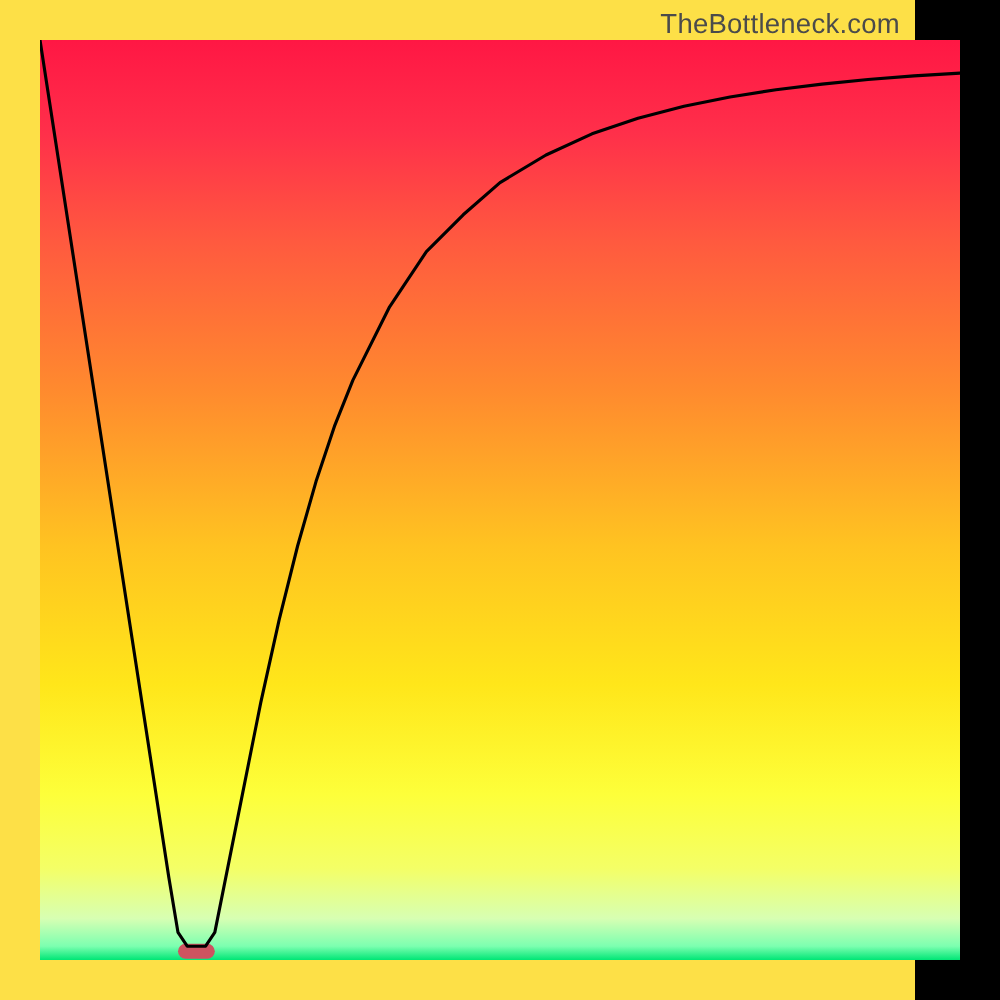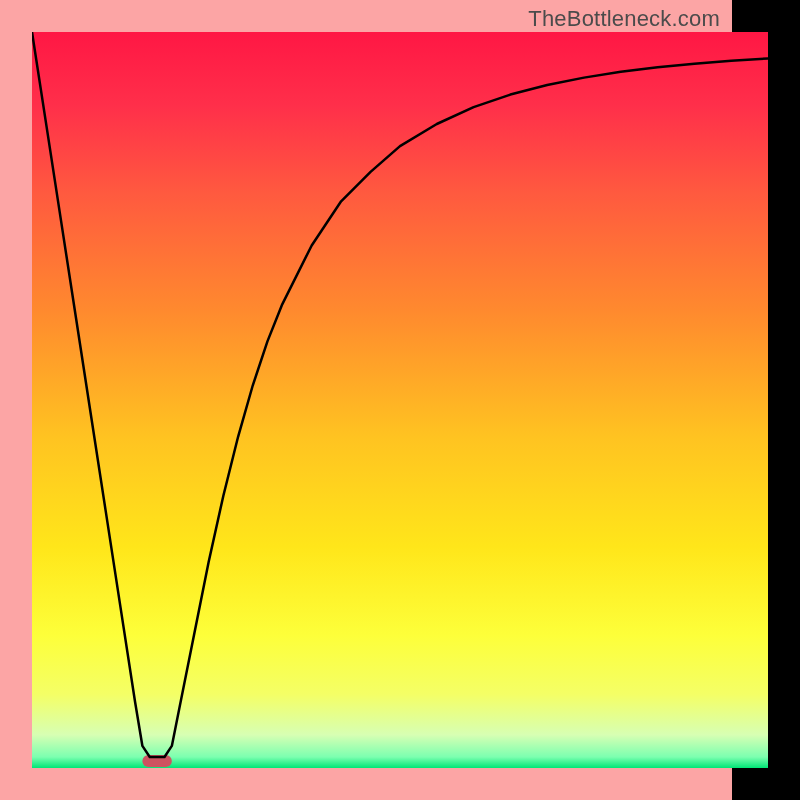--- a/index.html
+++ b/index.html
@@ -8,21 +8,21 @@
     width: 800px;
     height: 800px;
     overflow: hidden;
     background: #000;
     font-family: Arial, Helvetica, sans-serif;
   }
   .frame {
     position: relative;
     width: 732px;
     height: 800px;
-    background: #fca5a5;
+    background: #fde047;
   }
   .plot-area {
     position: absolute;
     left: 32px;
     top: 32px;
     width: 736px;
     height: 736px;
     overflow: hidden;
   }
   .watermark {

